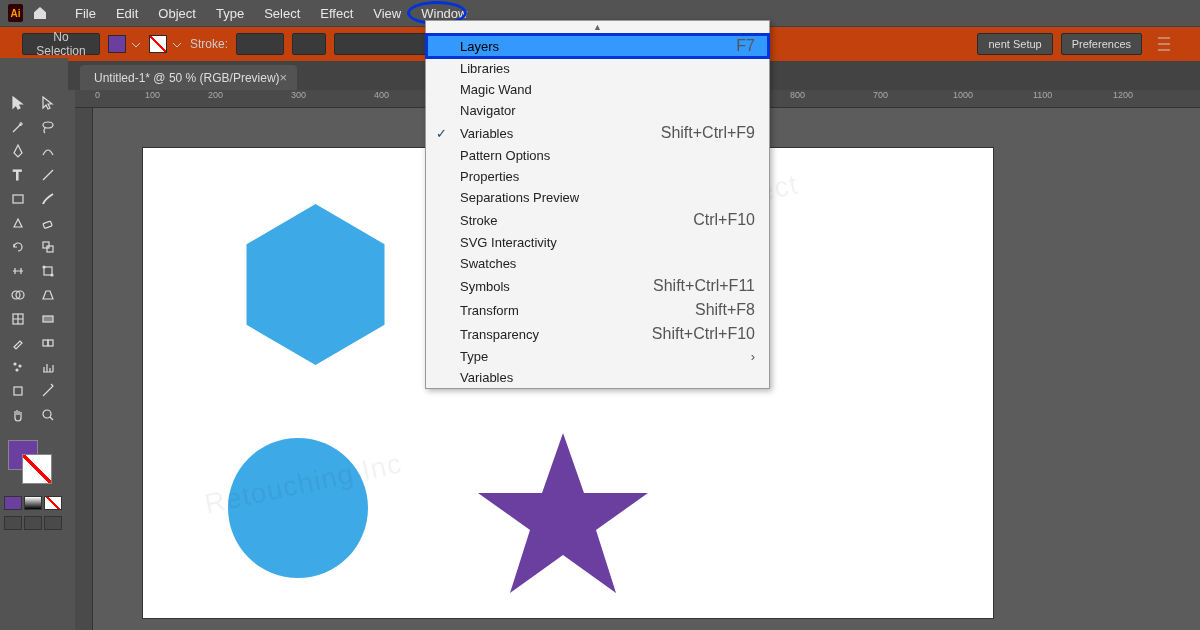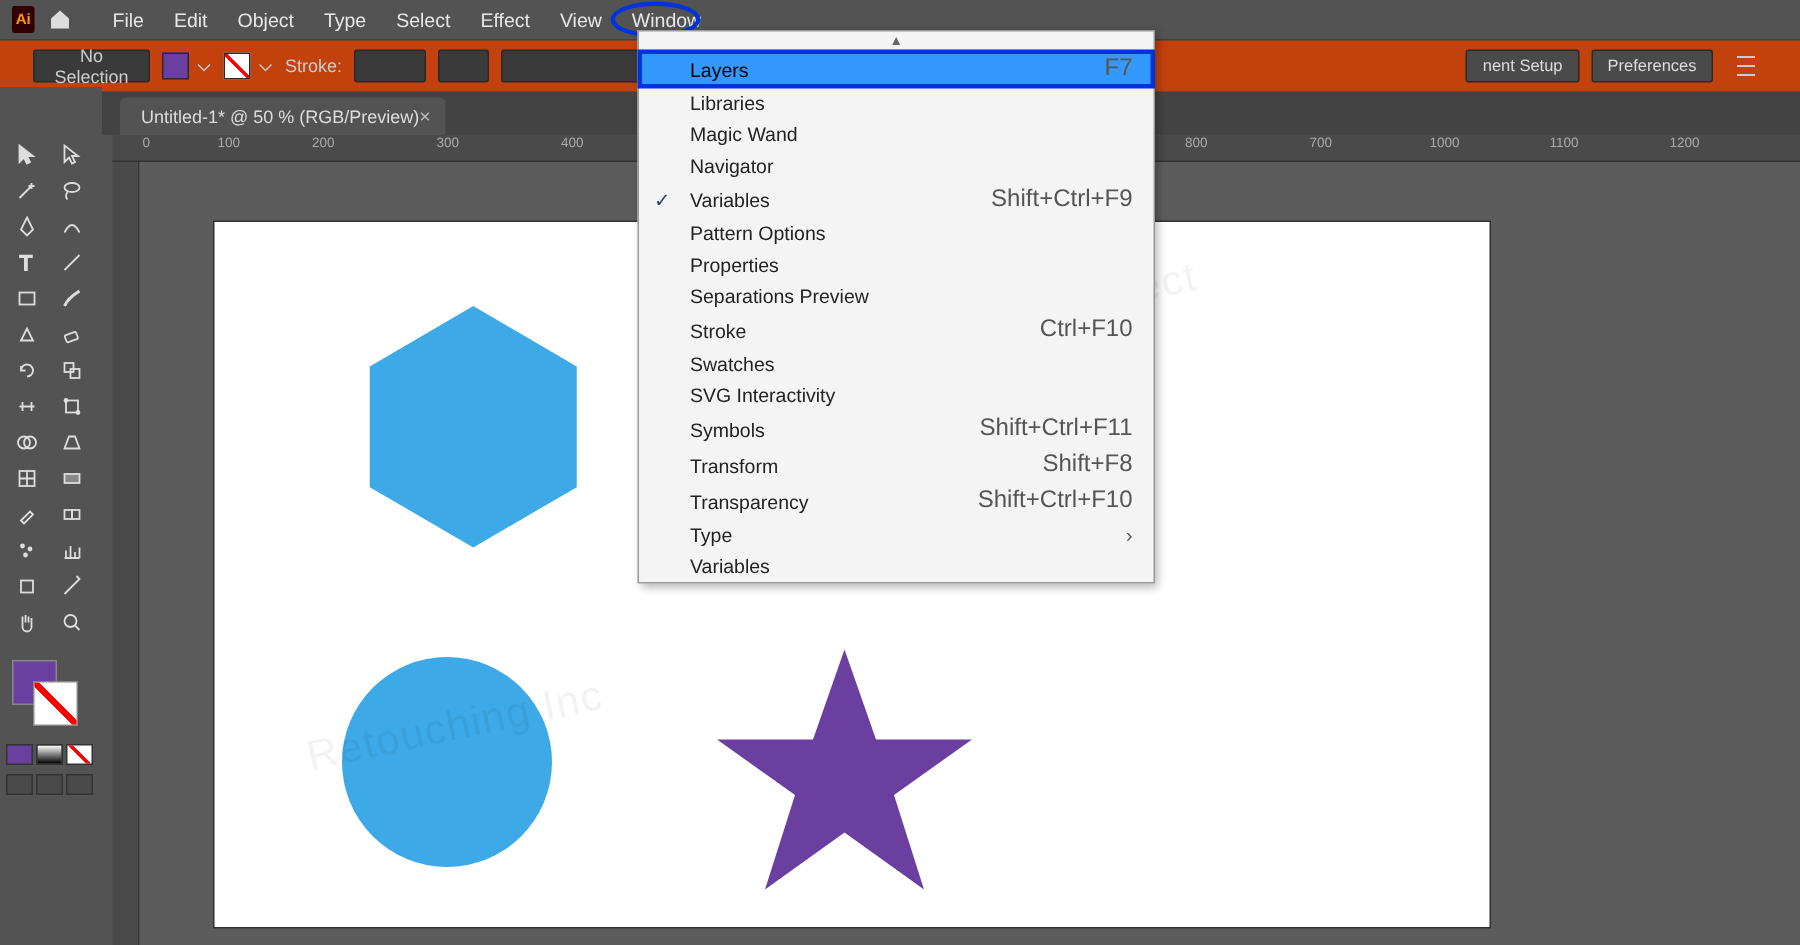--- a/index.html
+++ b/index.html
@@ -373,24 +373,24 @@
         <span>Properties</span>
       </div>
       <div class="item">
         <span>Separations Preview</span>
       </div>
       <div class="item">
         <span>Stroke</span>
         <span class="shortcut">Ctrl+F10</span>
       </div>
       <div class="item">
+        <span>SVG Interactivity</span>
+      </div>
+      <div class="item">
         <span>Swatches</span>
-      </div>
-      <div class="item">
-        <span>SVG Interactivity</span>
       </div>
       <div class="item">
         <span>Symbols</span>
         <span class="shortcut">Shift+Ctrl+F11</span>
       </div>
       <div class="item">
         <span>Transform</span>
         <span class="shortcut">Shift+F8</span>
       </div>
       <div class="item">

